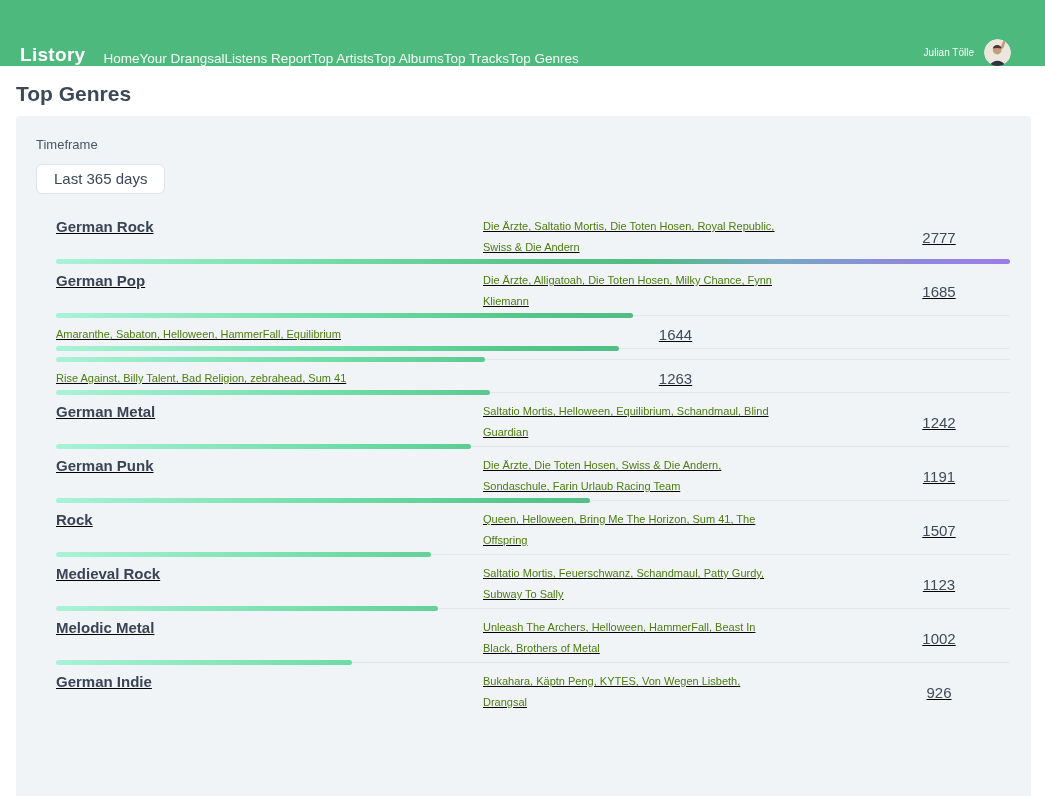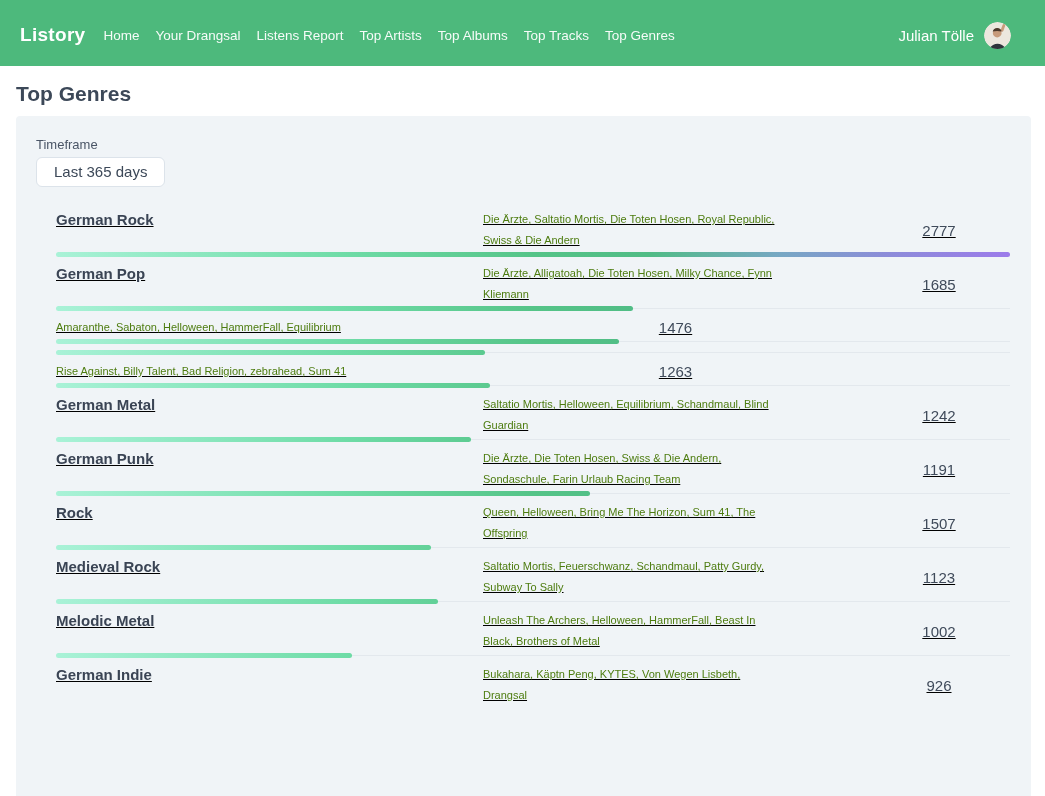--- a/index.html
+++ b/index.html
@@ -1,41 +1,41 @@
 <!DOCTYPE html>
 <html><head>
 <meta charset="utf-8">
 <title>Listory</title>
 <style>
   * { margin:0; padding:0; box-sizing:border-box; }
   html,body { width:1045px; height:796px; overflow:hidden; background:#ffffff;
               font-family:"Liberation Sans", sans-serif; }
 
   
-  .navbar { height:66px; background:#4DB97C; display:flex; align-items:center;
+  .navbar { height:66px; background:#4DB97C; display:flex; align-items:flex-end;
             padding:4px 34px 0 20px; }
   .logo { color:#ffffff; font-size:19px; font-weight:700; letter-spacing:.3px;
           margin-right:18px; cursor:pointer; }
-  .nav-links { display:flex; align-items:center; gap:16px; }
+  .nav-links { display:flex; align-items:center; gap:0; }
   .nav-link { color:rgba(255,255,255,.95); font-size:13.5px; text-decoration:none;
               cursor:pointer; white-space:nowrap; }
   .user { margin-left:auto; display:flex; align-items:center; cursor:pointer; }
-  .user-name { color:#ffffff; font-size:15px; margin-right:10px; }
+  .user-name { color:#ffffff; font-size:10px; margin-right:10px; }
   .avatar { width:27px; height:27px; border-radius:50%; overflow:hidden; display:block; }
 
   
   main { padding:0 14px 0 16px; }
   h1 { font-size:21px; line-height:22px; font-weight:700; color:#3C4858;
        margin:17px 0 11px 0; }
 
   .card { background:#F0F4F7; border-radius:4px; padding:21px 20px 60px 20px;
           min-height:820px; }
 
   .filter-label { display:block; font-size:13px; line-height:15px; color:#4A5566;
-                  margin-bottom:5px; }
+                  margin-bottom:12px; }
   .timeframe-btn { display:inline-block; background:#ffffff; border:1px solid #DCE3EA;
                    border-radius:6px; padding:0 17px; height:30px; line-height:28px;
                    font-size:15px; color:#3C4858; cursor:pointer;
                    font-family:"Liberation Sans", sans-serif; }
 
   .genres-table { margin:22px 1px 0 20px; }
 
   .row-grid { display:grid; grid-template-columns:427px 1fr 131px;text-decoration:underline; }
   .genre-name { align-self:start; font-size:15px; font-weight:700; color:#3A4454;
                 line-height:21px; }
@@ -114,21 +114,21 @@
     </div>
     <div class="track">
       <div class="bar" style="width: 60.5%; background-size: 165.289% 100%;"></div>
     </div>
   </div>
         <div class="row">
     <div class="row-grid">
       <div class="artists">
         <span class="artists-text">Amaranthe, Sabaton, Helloween, HammerFall, Equilibrium</span>
       </div>
-      <div class="count">1476</div>
+      <div class="count">1644</div>
     </div>
     <div class="track">
       <div class="bar" style="width: 59%; background-size: 169.492% 100%;"></div>
     </div>
   </div>
         <div class="row">
     <div class="track">
       <div class="bar" style="width: 45%; background-size: 222.222% 100%;"></div>
     </div>
   </div>

